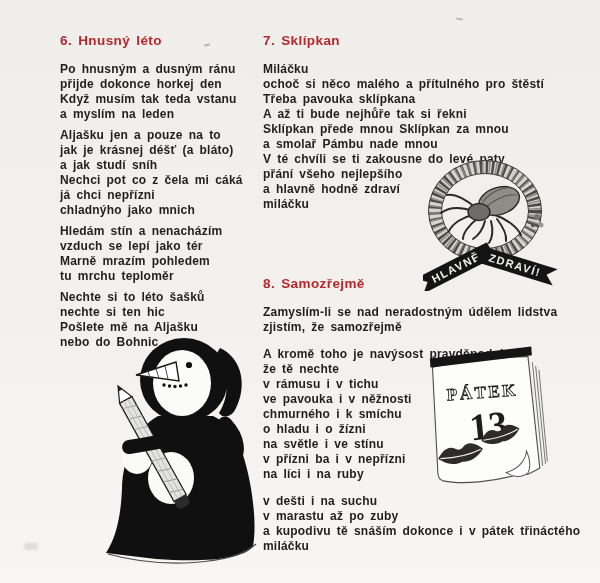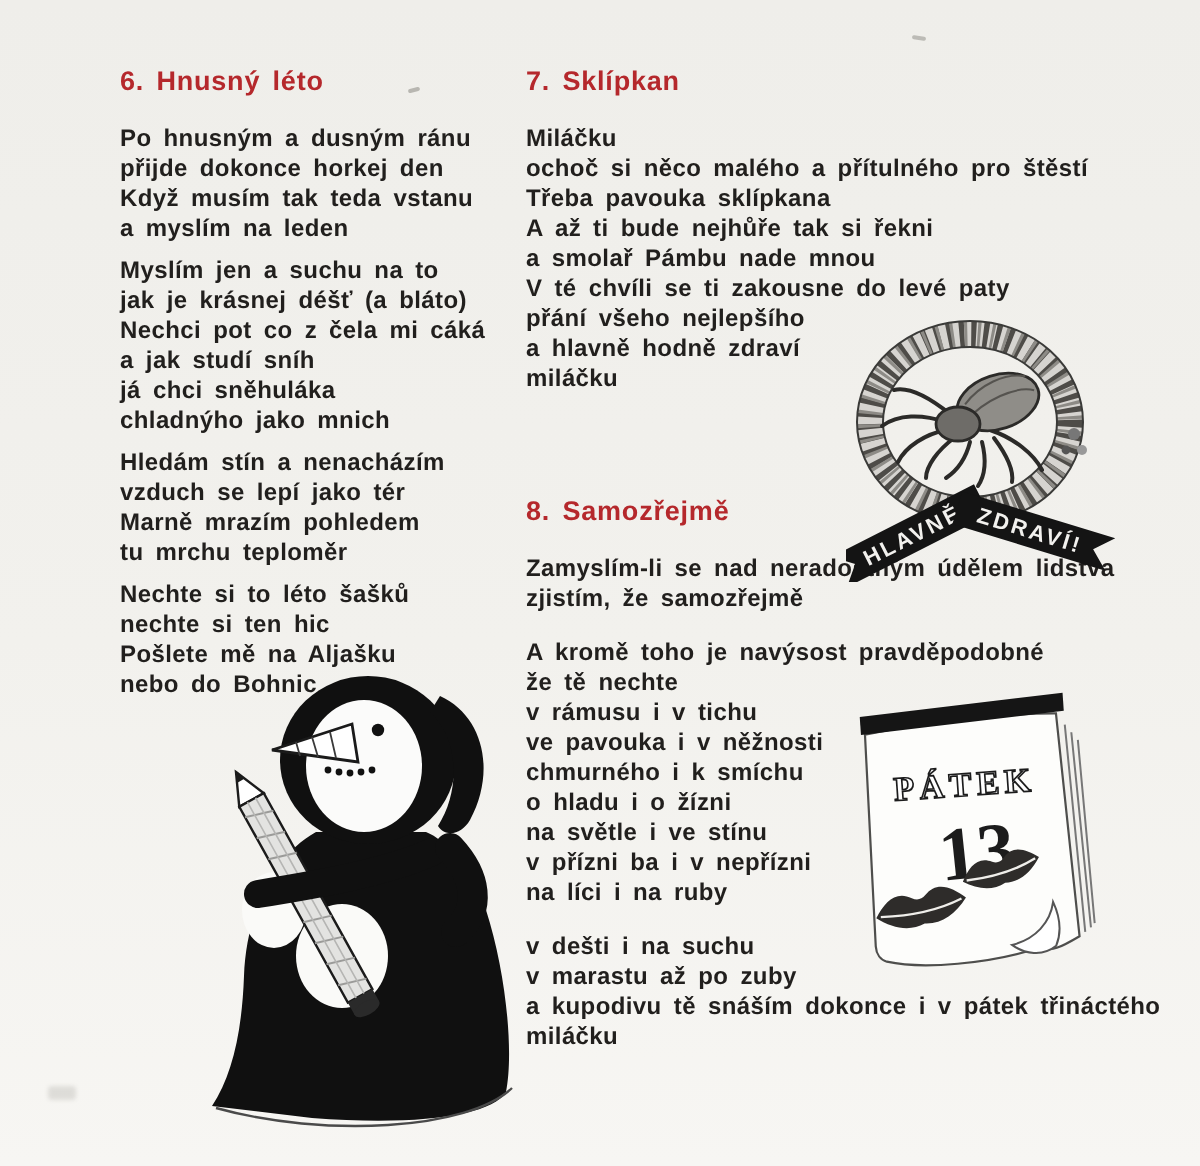--- a/index.html
+++ b/index.html
@@ -13,21 +13,21 @@
     background:linear-gradient(180deg,#efeeea 0%,#f2f1ed 55%,#f7f6f3 100%);
   }
   .col { position:absolute; top:33px; }
   .col-left  { left:60px;  width:205px; }
   .col-right { left:263px; width:312px; }
   .heading {
     margin:0 0 13px 0; line-height:16px;
     font-size:13.5px; font-weight:bold; color:#b5282c;
     letter-spacing:.4px; word-spacing:2px; white-space:nowrap;
   }
-  .heading-8 { margin-top:51px; }
+  .heading-8 { margin-top:64px; }
   .stanza { margin:0; }
   .col-left  .stanza { margin-bottom:6px; }
   .col-right .stanza { margin-bottom:12px; }
   .line {
     font-size:12px; font-weight:bold; color:#211f1d;
     line-height:15px; letter-spacing:.2px; word-spacing:2.5px;
     white-space:nowrap;
   }
   .illus { position:absolute; }
   #snowman  { left:96px;  top:336px; width:170px; height:230px; }
@@ -46,25 +46,25 @@
   <div class="col col-left">
     <section>
       <h2 class="heading">6. Hnusný léto</h2>
       <div class="stanza">
           <div class="line">Po hnusným a dusným ránu</div>
           <div class="line">přijde dokonce horkej den</div>
           <div class="line">Když musím tak teda vstanu</div>
           <div class="line">a myslím na leden</div>
         </div>
       <div class="stanza">
-          <div class="line">Myslím jen a suchu na to</div>
+          <div class="line">Aljašku jen a pouze na to</div>
           <div class="line">jak je krásnej déšť (a bláto)</div>
+          <div class="line">a jak studí sníh</div>
           <div class="line">Nechci pot co z čela mi cáká</div>
-          <div class="line">a jak studí sníh</div>
-          <div class="line">já chci sněhuláka</div>
+          <div class="line">já chci nepřízni</div>
           <div class="line">chladnýho jako mnich</div>
         </div>
       <div class="stanza">
           <div class="line">Hledám stín a nenacházím</div>
           <div class="line">vzduch se lepí jako tér</div>
           <div class="line">Marně mrazím pohledem</div>
           <div class="line">tu mrchu teploměr</div>
         </div>
       <div class="stanza">
           <div class="line">Nechte si to léto šašků</div>
@@ -76,20 +76,21 @@
   </div>
 
   <div class="col col-right">
     <section>
       <h2 class="heading">7. Sklípkan</h2>
       <div class="stanza">
           <div class="line">Miláčku</div>
           <div class="line">ochoč si něco malého a přítulného pro štěstí</div>
           <div class="line">Třeba pavouka sklípkana</div>
           <div class="line">A až ti bude nejhůře tak si řekni</div>
+          <div class="line">Sklípkan přede mnou Sklípkan za mnou</div>
           <div class="line">a smolař Pámbu nade mnou</div>
           <div class="line">V té chvíli se ti zakousne do levé paty</div>
           <div class="line">přání všeho nejlepšího</div>
           <div class="line">a hlavně hodně zdraví</div>
           <div class="line">miláčku</div>
         </div>
     </section>
     <section>
       <h2 class="heading heading-8">8. Samozřejmě</h2>
       <div class="stanza">

